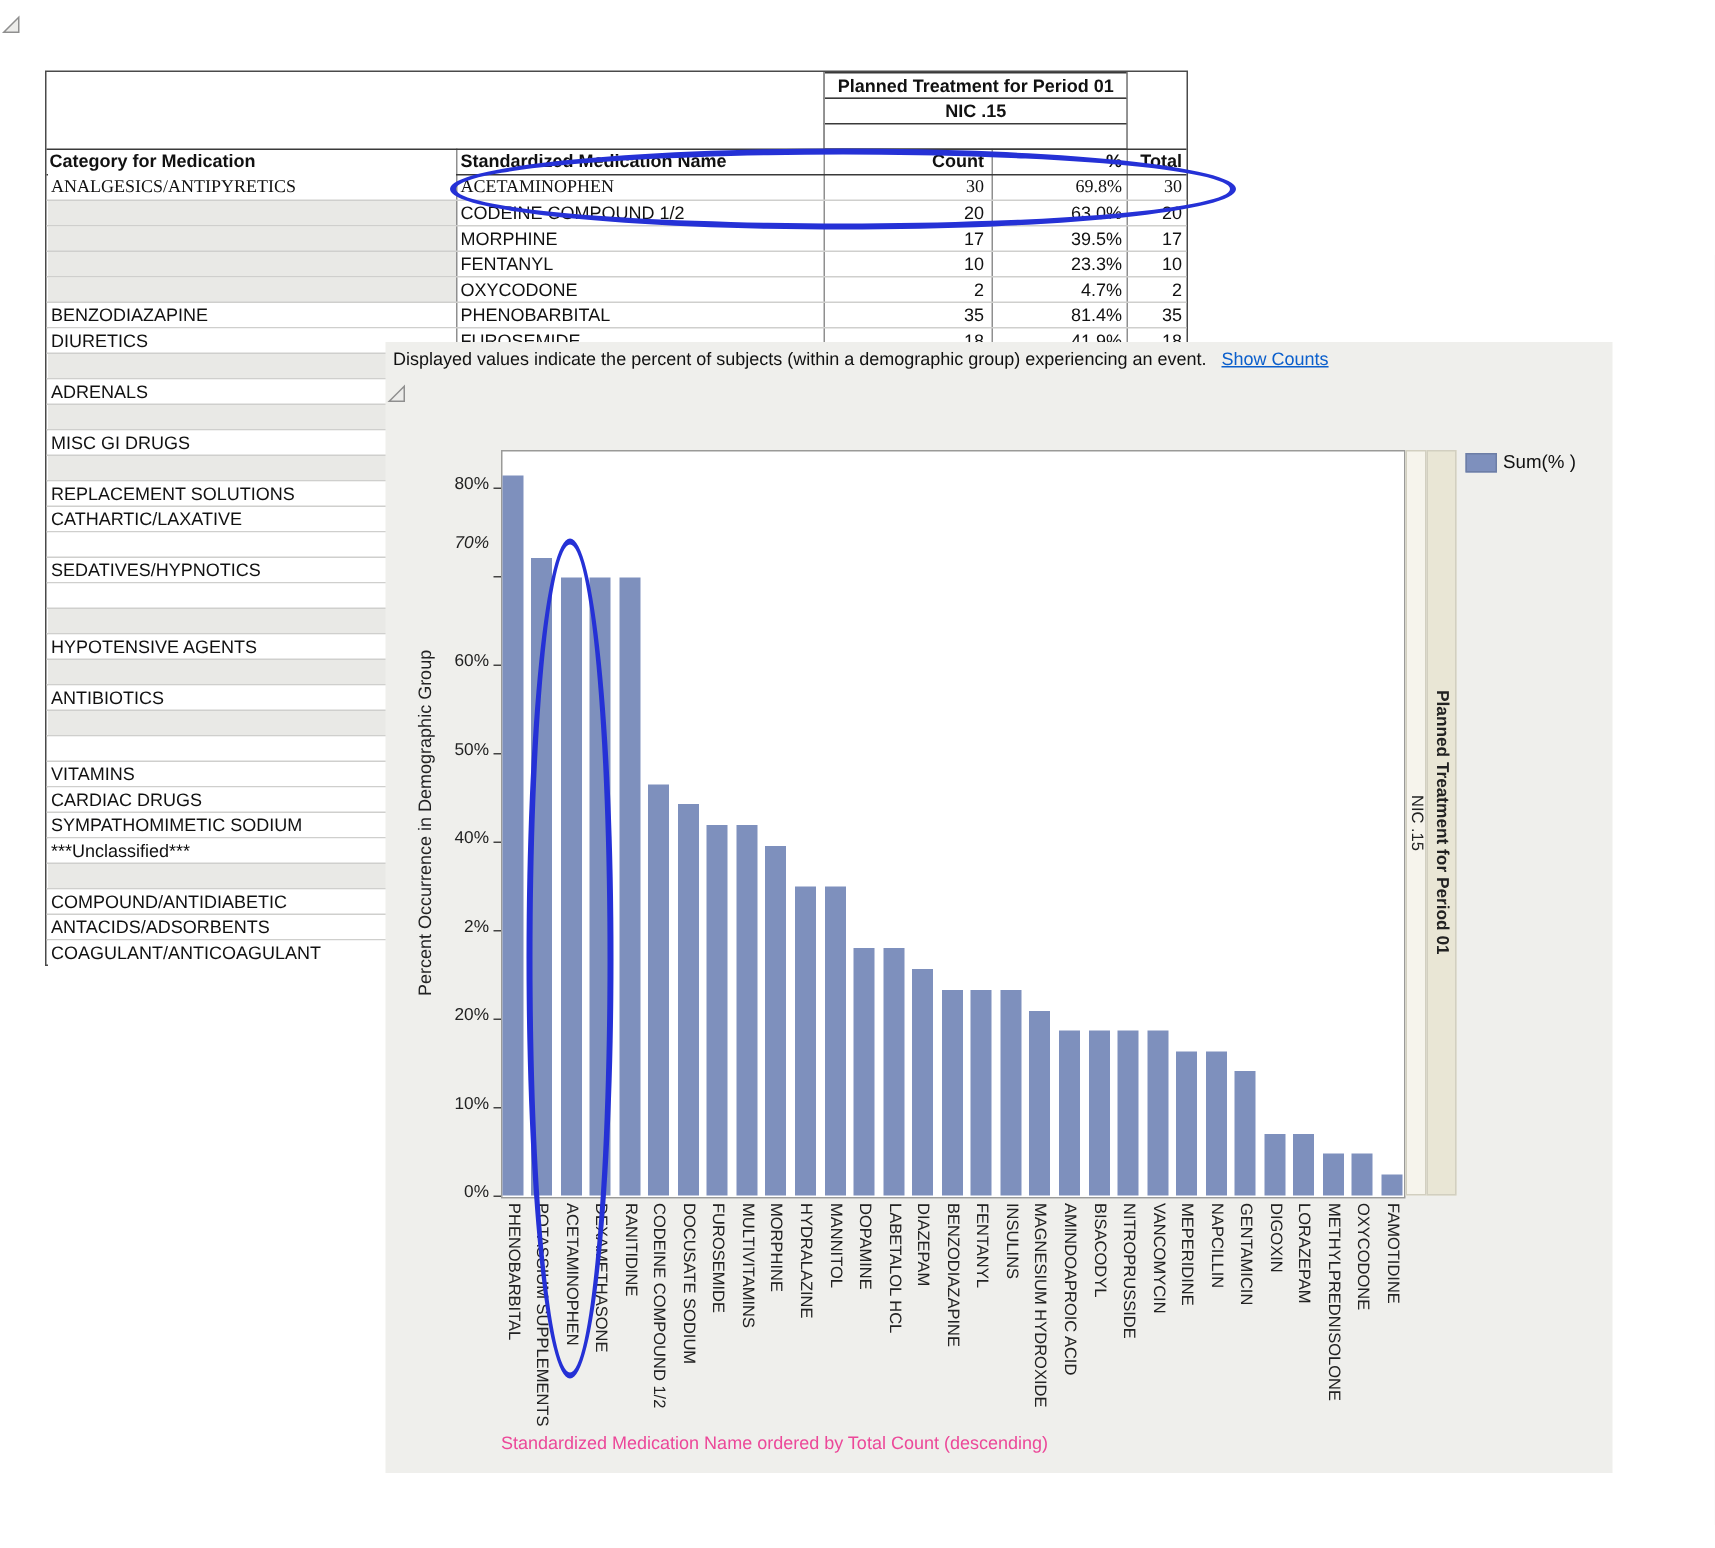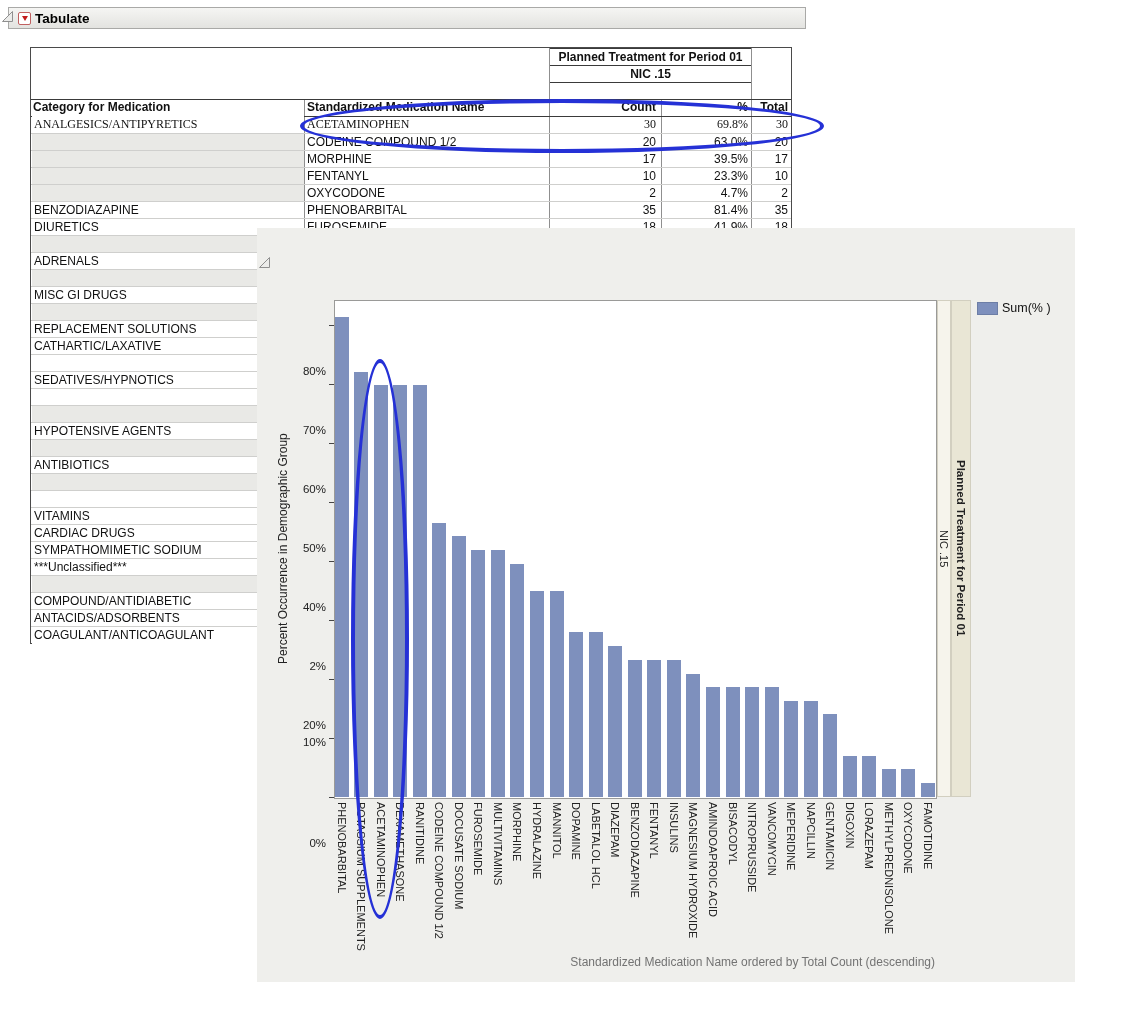--- a/index.html
+++ b/index.html
@@ -32,26 +32,26 @@
   .c5{left:721px;width:36px;text-align:right;}
   
   #overlay{position:absolute;left:257px;top:228px;width:818px;height:754px;background:#efefec;z-index:5;}
   #note{position:absolute;left:262px;top:232px;font-size:12px;color:#111;z-index:6;white-space:nowrap;}
   #note a{color:#0b5fcc;text-decoration:underline;margin-left:10px;cursor:pointer;}
   
   #plot{position:absolute;left:334px;top:300px;width:601px;height:497px;background:#fff;
         border:1px solid #9a9a98;box-sizing:content-box;z-index:6;}
   .bar{position:absolute;width:14px;z-index:7;}
   .ytick{position:absolute;width:5px;height:1px;background:#444;z-index:7;}
-  .ylab{position:absolute;width:38px;text-align:right;font-size:11.5px;color:#222;z-index:7;margin-top:48px;}
+  .ylab{position:absolute;width:38px;text-align:right;font-size:11.5px;color:#222;z-index:7;}
   .xlab{position:absolute;width:14px;top:802px;writing-mode:vertical-rl;font-size:11px;line-height:14px;
         white-space:nowrap;color:#222;z-index:7;text-align:left;}
   #ytitle{position:absolute;left:274px;top:300px;width:18px;height:497px;writing-mode:vertical-rl;
         transform:rotate(180deg);text-align:center;font-size:12px;line-height:18px;color:#222;z-index:6;}
-  #xtitle{position:absolute;left:334px;top:955px;width:601px;text-align:right;font-size:12px;color:#737373;z-index:6;}
+  #xtitle{position:absolute;left:334px;top:955px;width:601px;text-align:left;font-size:12px;color:#ec4899;z-index:6;}
   .strip{position:absolute;top:300px;height:497px;display:flex;align-items:center;justify-content:center;
         box-sizing:border-box;z-index:6;}
   #strip-level{left:937px;width:14px;background:#f6f4ec;border:1px solid #d2cfc0;}
   #strip-group{left:951px;width:20px;background:#e9e6d5;border:1px solid #d2cfc0;}
   .striptext{writing-mode:vertical-rl;white-space:nowrap;font-size:11px;color:#222;}
   #strip-group .striptext{font-weight:bold;font-size:11.5px;}
   #legend{position:absolute;left:977px;top:301px;display:flex;align-items:center;z-index:6;}
   #legend .swatch{width:21px;height:13px;border:1px solid #6d7ea6;box-sizing:border-box;}
   #legend .ltext{font-size:12.5px;margin-left:4px;color:#111;}
   .ellipse{position:absolute;border:4px solid #2531d6;border-radius:50%;box-sizing:border-box;
@@ -59,26 +59,20 @@
   .disclosure{position:absolute;z-index:6;}
 </style>
 </head>
 <body>
 
 <div id="page">
 
   <svg class="disclosure" style="left:1px;top:10px;" width="13" height="13">
     <polygon points="1.5,11.5 11.5,11.5 11.5,1.5" fill="#ececea" stroke="#8f8f8f"></polygon>
   </svg>
-  <div class="panelbar" style="left:8px;top:7px;width:798px;height:22px;">
-    <span class="redbtn" style="margin-left:9px;">
-        <span class="tri"></span>
-      </span>
-    <span class="paneltitle">Tabulate</span>
-  </div>
 
   <div id="tablewrap">
 
     <div class="hbox" style="left:518px;top:0;width:203px;height:18px;">Planned Treatment for Period 01</div>
     <div class="hbox" style="left:518px;top:17px;width:203px;height:18px;">NIC .15</div>
     <div class="hbox" style="left:518px;top:34px;width:203px;height:18px;"></div>
     <div class="vline" style="left:720px;top:0;height:595px;"></div>
     <div class="vline" style="left:518px;top:0;height:595px;"></div>
     <div class="vline" style="left:273px;top:51px;height:544px;"></div>
     <div class="vline" style="left:630px;top:51px;height:544px;"></div>
@@ -306,20 +300,23 @@
           <div class="tcell c1">COAGULANT/ANTICOAGULANT</div>
           <div class="tcell c2"></div>
           <div class="tcell c3"></div>
           <div class="tcell c4"></div>
           <div class="tcell c5"></div>
         </div>
       </div>
   </div>
 
   <div id="overlay"></div>
+  <div id="note">
+    <span>Displayed values indicate the percent of subjects (within a demographic group) experiencing an event.</span><a>Show Counts</a>
+  </div>
 
   <svg class="disclosure" style="left:258px;top:256px;" width="13" height="13">
     <polygon points="1.5,11.5 11.5,11.5 11.5,1.5" fill="#ececea" stroke="#8f8f8f"></polygon>
   </svg>
 
   <div id="plot"></div>
   <div id="chart-layer">
       <div class="bar" style="left: 335px; top: 317px; height: 480px; background: rgb(126, 144, 189);"></div>
       <div class="xlab" style="left: 335px;">PHENOBARBITAL</div>
       <div class="bar" style="left: 354px; top: 372px; height: 425px; background: rgb(126, 144, 189);"></div>
@@ -377,33 +374,33 @@
       <div class="bar" style="left: 862px; top: 756px; height: 41px; background: rgb(126, 144, 189);"></div>
       <div class="xlab" style="left: 862px;">LORAZEPAM</div>
       <div class="bar" style="left: 882px; top: 769px; height: 28px; background: rgb(126, 144, 189);"></div>
       <div class="xlab" style="left: 882px;">METHYLPREDNISOLONE</div>
       <div class="bar" style="left: 901px; top: 769px; height: 28px; background: rgb(126, 144, 189);"></div>
       <div class="xlab" style="left: 901px;">OXYCODONE</div>
       <div class="bar" style="left: 921px; top: 783px; height: 14px; background: rgb(126, 144, 189);"></div>
       <div class="xlab" style="left: 921px;">FAMOTIDINE</div>
       <div class="ylab" style="left: 288px; top: 789px;">0%</div>
       <div class="ytick" style="left: 329px; top: 797px;"></div>
-      <div class="ylab" style="left: 288px; top: 688px;">10%</div>
+      <div class="ylab" style="left: 288px; top: 730px;">10%</div>
       <div class="ytick" style="left: 329px; top: 738px;"></div>
       <div class="ylab" style="left: 288px; top: 671px;">20%</div>
       <div class="ytick" style="left: 329px; top: 679px;"></div>
       <div class="ylab" style="left: 288px; top: 612px;">2%</div>
       <div class="ytick" style="left: 329px; top: 620px;"></div>
       <div class="ylab" style="left: 288px; top: 553px;">40%</div>
       <div class="ytick" style="left: 329px; top: 561px;"></div>
       <div class="ylab" style="left: 288px; top: 494px;">50%</div>
       <div class="ytick" style="left: 329px; top: 502px;"></div>
       <div class="ylab" style="left: 288px; top: 435px;">60%</div>
       <div class="ytick" style="left: 329px; top: 443px;"></div>
-      <div class="ylab" style="left: 288px; top: 376px;">70%</div>
+      <div class="ylab" style="left: 288px; top: 356px; font-style: italic;">70%</div>
       <div class="ytick" style="left: 329px; top: 384px;"></div>
       <div class="ylab" style="left: 288px; top: 317px;">80%</div>
       <div class="ytick" style="left: 329px; top: 325px;"></div>
     </div>
   <div id="ytitle">Percent Occurrence in Demographic Group</div>
   <div id="xtitle">Standardized Medication Name ordered by Total Count (descending)</div>
   <div id="strip-level" class="strip">
     <span class="striptext">NIC .15</span>
   </div>
   <div id="strip-group" class="strip">

